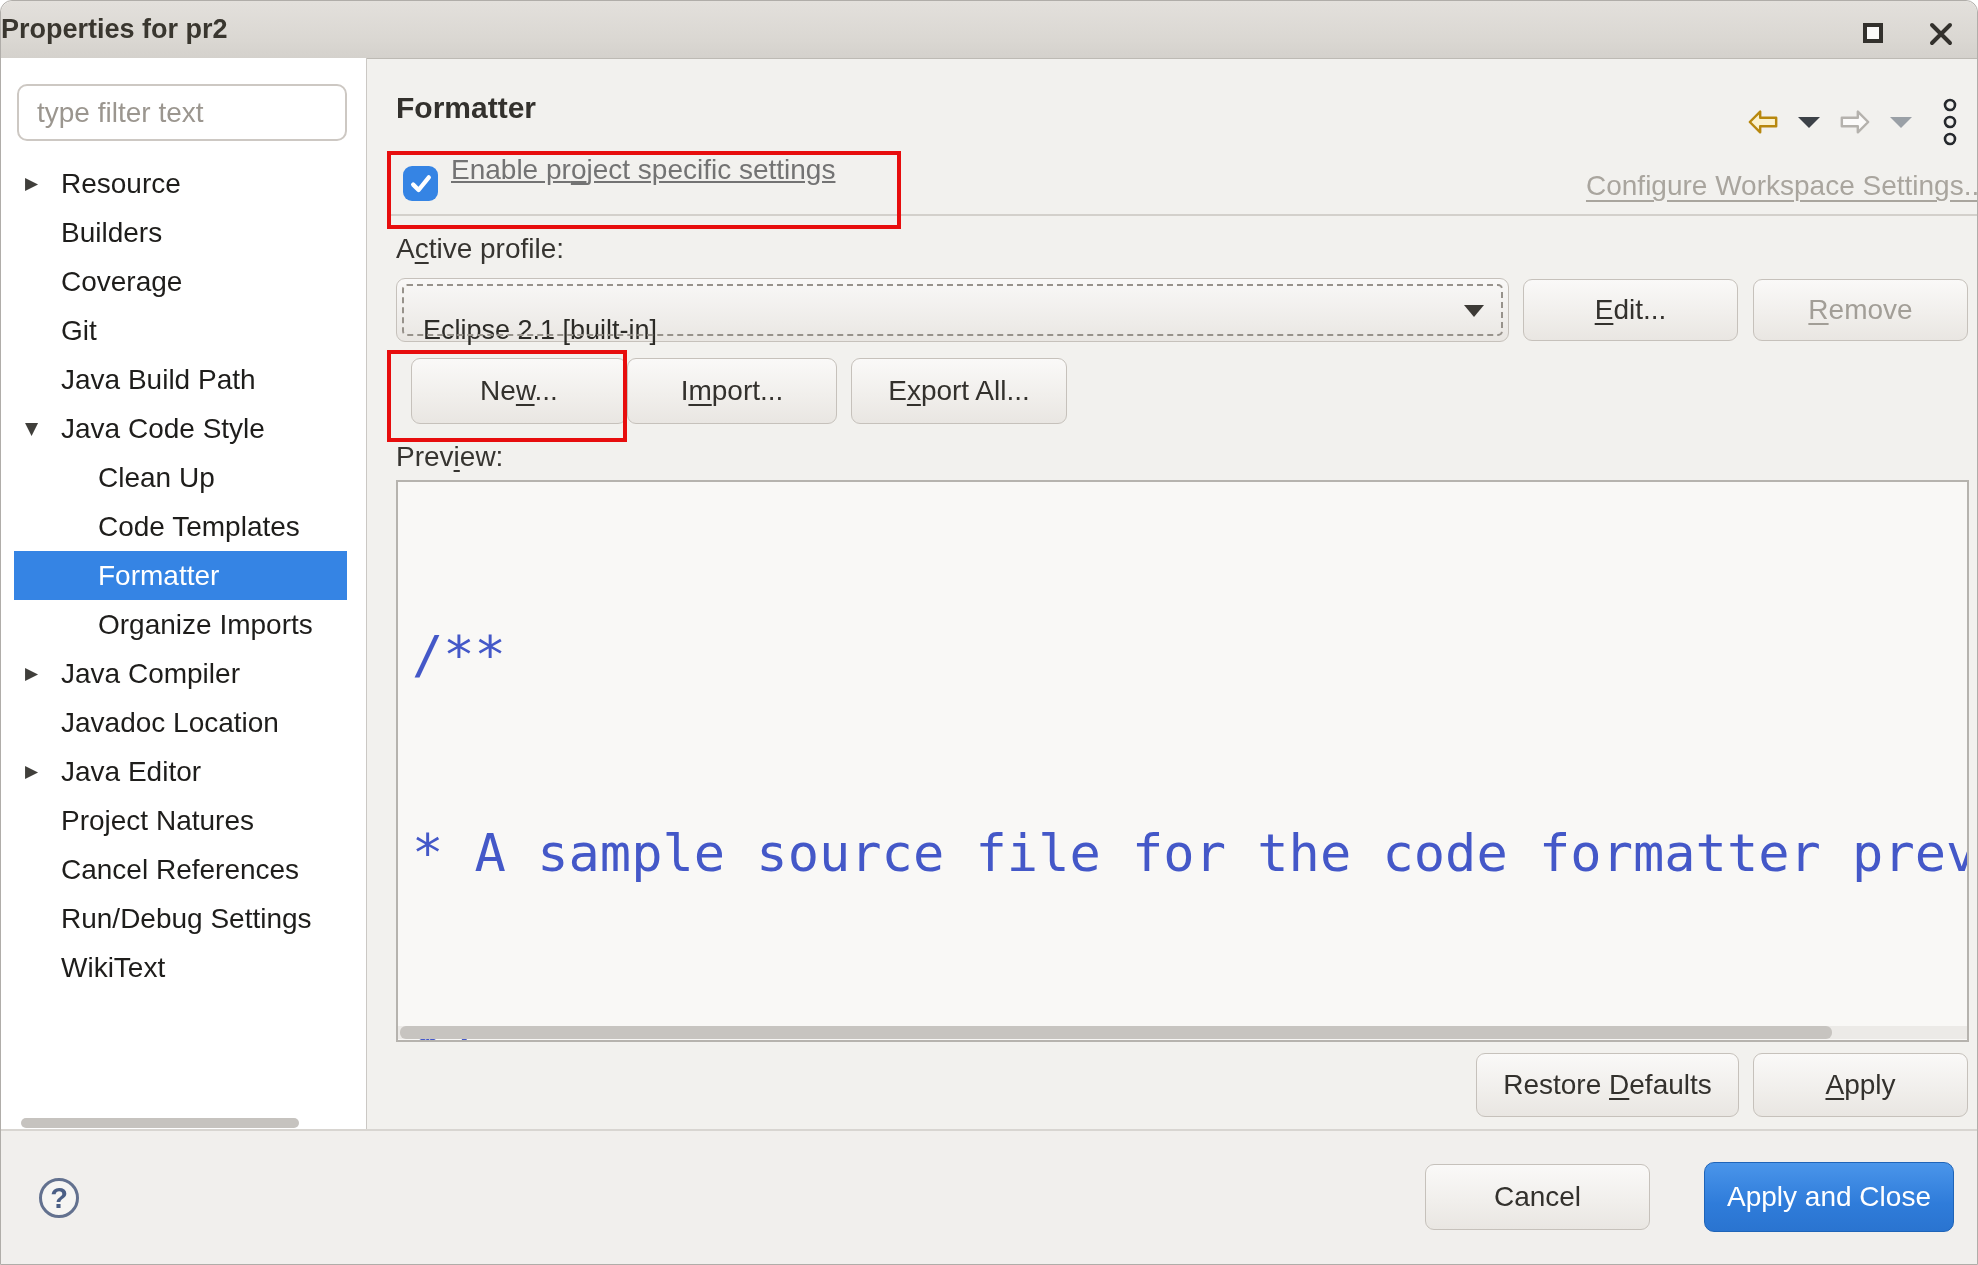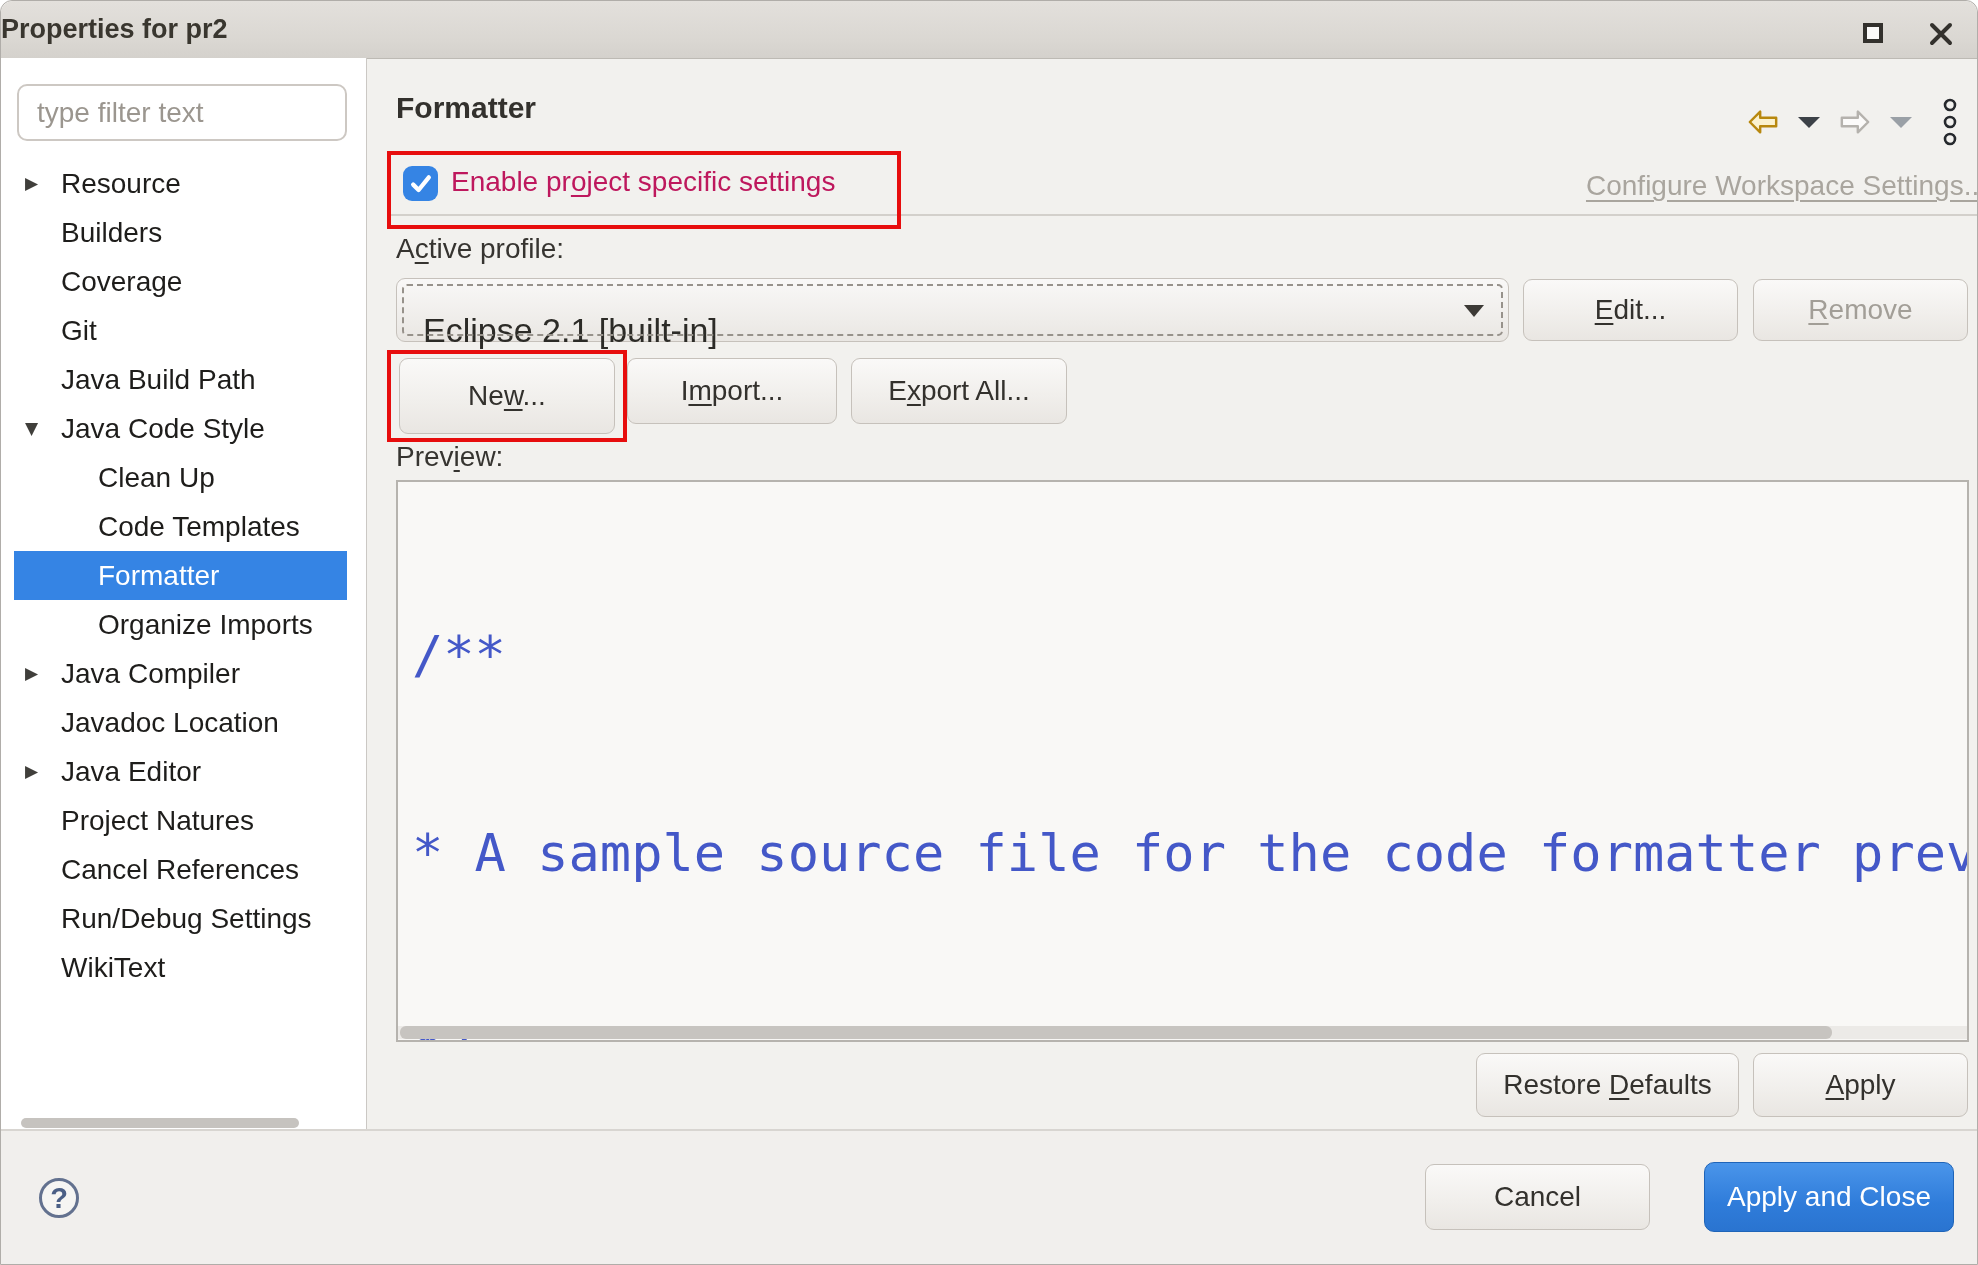--- a/index.html
+++ b/index.html
@@ -56,55 +56,55 @@
   .sep-line{position:absolute; left:22px; top:156px; width:1590px; height:2px; background:#d3d0cb;}
   
   .anno{position:absolute; border:4px solid #e70d0d; pointer-events:none; z-index:9; background:transparent;}
   .anno1{left:20px; top:93px; width:506px; height:70px;}
   .anno2{left:20px; top:292px; width:232px; height:84px;}
   
   .checkbox{
     position:absolute; left:36px; top:108px; width:35px; height:35px;
     background:#3584e4; border-radius:9px; display:flex; align-items:center; justify-content:center;
   }
-  .cb-label{position:absolute; left:84px; top:108px; font-size:28px; color:#be185d; white-space:nowrap;}
+  .cb-label{position:absolute; left:84px; top:96px; font-size:28px; color:#737373; white-space:nowrap;text-decoration:underline;}
   .ws-link{
     position:absolute; right:-8px; top:112px; font-size:28px; color:#a9a59e;
     text-decoration:underline; text-decoration-thickness:2px; text-underline-offset:5px; white-space:nowrap;
   }
   .mn{text-decoration:underline; text-decoration-thickness:2px; text-underline-offset:4px;}
   .field-label{position:absolute; font-size:28px; color:#363430; white-space:nowrap;}
   
   .combo{
     position:absolute; left:29px; top:220px; width:1113px; height:64px;
     background:linear-gradient(180deg,#f9f8f7,#eeece9 70%,#e9e6e2);
     border:1px solid #c6c1bb; border-radius:9px; box-sizing:border-box;
     display:flex; align-items:center;
   }
   .combo::before{
     content:""; position:absolute; inset:5px; border:2px dashed #97928b; border-radius:5px;
   }
-  .combo .value{margin-left:26px; font-size:34px; color:#2c2b27; white-space:nowrap;margin-top:40px;}
+  .combo .value{margin-left:26px; font-size:27px; color:#2c2b27; white-space:nowrap;margin-top:40px;}
   .combo-arrow{position:absolute; right:24px; top:26px; width:0; height:0;
     border-left:10px solid transparent; border-right:10px solid transparent; border-top:12px solid #3c3a36;}
   
   .btn{
     position:absolute; display:flex; align-items:center; justify-content:center;
     background:linear-gradient(180deg,#faf9f8 0%,#f1efec 55%,#e9e6e2 100%);
     border:1px solid #c6c1bb; border-radius:9px; font-size:28px; color:#33312d;
     box-sizing:border-box; cursor:default; white-space:nowrap;
   }
   .btn.disabled{color:#a29e97;}
   .btn-primary{
     background:linear-gradient(180deg,#4a95ea 0%,#2f7cda 60%,#2a74d0 100%);
     border:1px solid #1f64b8; color:#ffffff; border-radius:10px;
   }
   .btn-edit{left:1156px; top:221px; width:215px; height:62px;}
   .btn-remove{left:1386px; top:221px; width:215px; height:62px;}
-  .btn-new{left:32px; top:300px; width:216px; height:76px;}
+  .btn-new{left:44px; top:300px; width:216px; height:66px;}
   .btn-import{left:260px; top:300px; width:210px; height:66px;}
   .btn-export{left:484px; top:300px; width:216px; height:66px;}
   .btn-restore{left:1109px; top:995px; width:263px; height:64px;}
   .btn-apply{left:1386px; top:995px; width:215px; height:64px;}
   
   .preview-label{left:29px; top:383px;}
   .preview{
     position:absolute; left:29px; top:422px; width:1573px; height:562px;
     background:#f9f8f6; border:2px solid #b6b3ae; box-sizing:border-box; overflow:hidden;
   }

